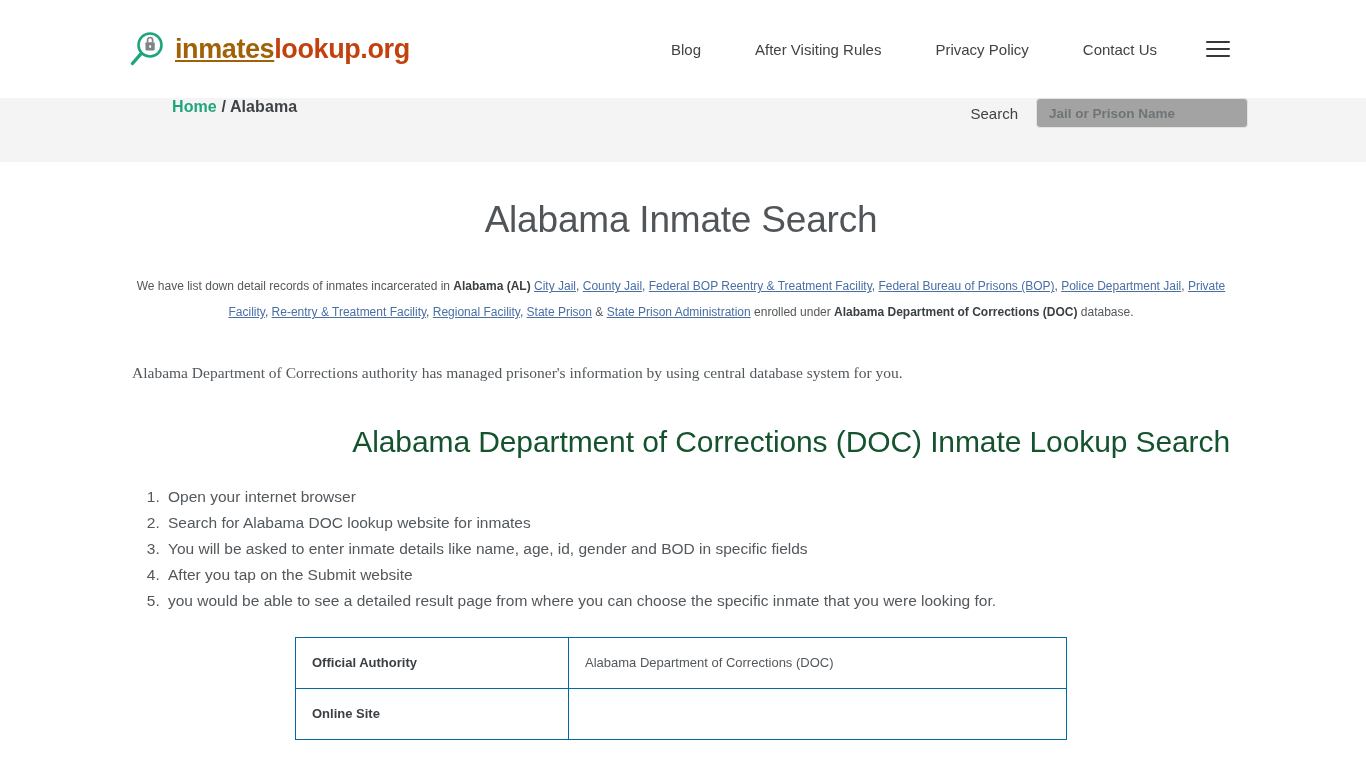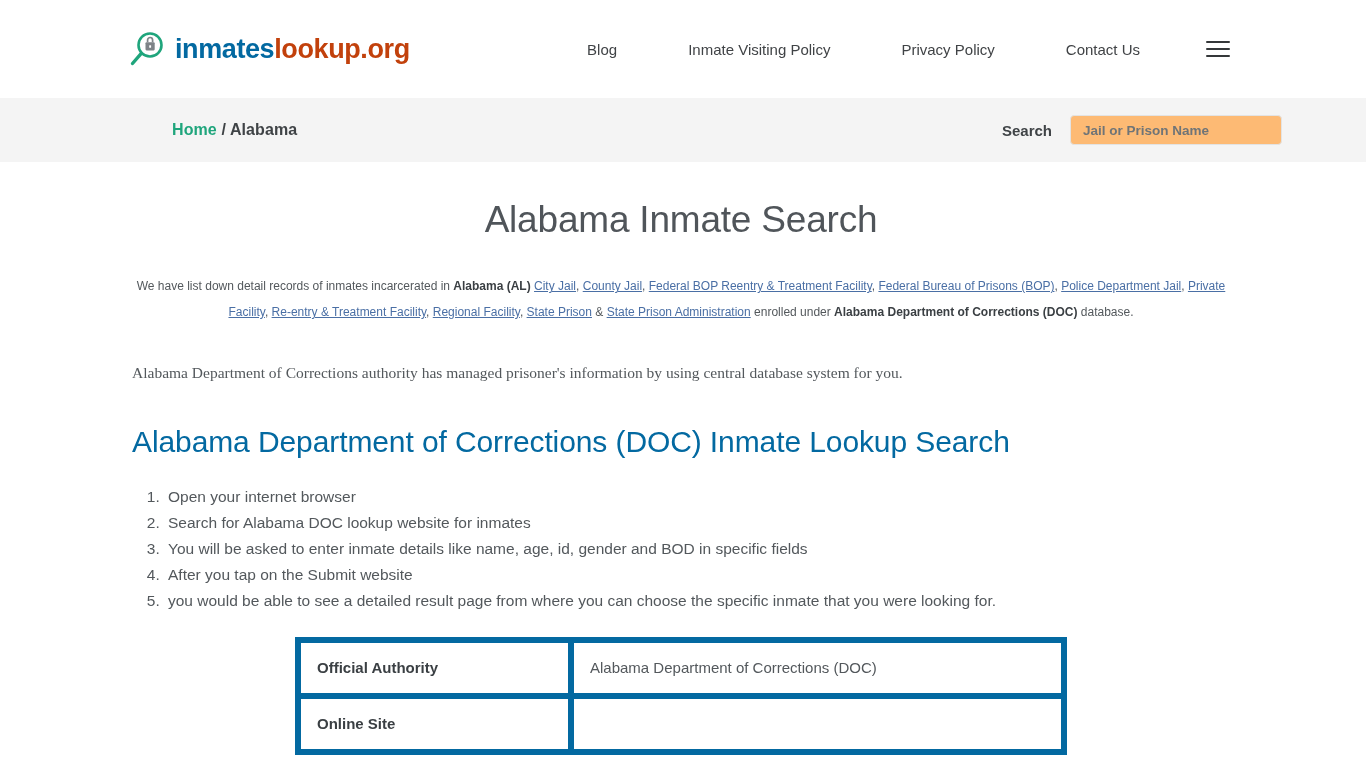--- a/index.html
+++ b/index.html
@@ -31,28 +31,28 @@
     cursor: pointer;
   }
   .logo-mark { width: 38px; height: 38px; display: block; flex: 0 0 auto; }
   .logo-text {
     font-size: 27px;
     font-weight: 700;
     letter-spacing: -0.4px;
     white-space: nowrap;
     line-height: 1;
   }
-  .logo-text .part-a { color: #0369a1; }
+  .logo-text .part-a { color: #a16207; text-decoration: underline; }
   .logo-text .part-b { color: #c2410c; }
 
   .main-nav {
     margin-left: auto;
     display: flex;
     align-items: center;
-    gap: 17px;
+    gap: 0;
   }
   .nav-item {
     color: #404346;
     font-size: 15px;
     text-decoration: none;
     padding: 8px 27px;
     white-space: nowrap;
     cursor: pointer;
     line-height: 1;
   }
@@ -72,22 +72,22 @@
     width: 100%;
     background: #35383a;
     border-radius: 1px;
   }
 
   
   .crumb-bar {
     height: 64px;
     background: #f4f4f4;
     display: flex;
-    align-items: center;
-    padding: 0 84px 0 172px;
+    align-items: flex-start;
+    padding: 0 118px 0 172px;
   }
   .breadcrumb {
     font-size: 16px;
     font-weight: 700;
     color: #3f4346;
     letter-spacing: 0.1px;
   }
   .breadcrumb .crumb-home {
     color: #1fa57c;
     text-decoration: none;
@@ -97,27 +97,27 @@
   .breadcrumb .crumb-current { color: #3f4346; }
 
   .search-wrap {
     margin-left: auto;
     display: flex;
     align-items: center;
     gap: 18px;
   }
   .search-label {
     font-size: 15px;
-    font-weight: 700;
+    font-weight: 400;
     color: #3f4346;
   }
   .search-input {
     width: 212px;
     height: 30px;
-    background: #fdba74;
+    background: #a3a3a3;
     border: 1px solid #e3e3e3;
     border-radius: 4px;
     padding: 0 12px;
     font-family: "Liberation Sans", sans-serif;
     font-size: 13.5px;
     font-weight: 700;
     color: #3f4346;
     outline: none;
   }
   .search-input::placeholder { color: #6f7477; font-weight: 700; opacity: 1; }
@@ -154,24 +154,25 @@
     font-size: 15.5px;
     line-height: 25px;
     color: #53585c;
     margin: 34px 0 0 0;
     font-family: Liberation Serif, serif;
   }
 
   .section-h2 {
     font-size: 30px;
     font-weight: 400;
-    color: #0369a1;
+    color: #14532d;
     margin: 38px 0 0 0;
     line-height: 1.25;
     letter-spacing: -0.1px;
+    text-align: right;
   }
 
   .step-list {
     margin: 24px 0 0 0;
     padding-left: 32px;
     color: #53585c;
     font-size: 15.5px;
     line-height: 25.8px;
   }
   .step-list li { padding-left: 4px; }
@@ -184,23 +185,23 @@
   }
 
   
   .info-table {
     border-collapse: collapse;
     margin: 24px auto 0 auto;
     width: 772px;
     table-layout: fixed;
   }
   .info-table td {
-    border: 6px solid #0369a1;
+    border: 1px solid #0369a1;
     padding: 14px 16px;
-    font-size: 15px;
+    font-size: 13px;
     color: #53585c;
     line-height: 22px;
     vertical-align: middle;
   }
   .info-table td.k {
     width: 273px;
     font-weight: 700;
     color: #3a3f43;
   }
 </style>
@@ -216,21 +217,21 @@
         <rect x="17.5" y="12.2" width="9.2" height="8.2" rx="1.1" fill="#7d8387"></rect>
         <path d="M19.6 12.2 v-2.2 a2.5 2.5 0 0 1 5 0 v2.2" fill="none" stroke="#7d8387" stroke-width="1.7"></path>
         <rect x="21.2" y="15.2" width="1.9" height="2.6" rx="0.5" fill="#ffffff"></rect>
       </svg>
     </span>
     <span class="logo-text"><span class="part-a">inmates</span><span class="part-b">lookup.org</span></span>
   </a>
 
   <nav class="main-nav">
     <a class="nav-item" href="#">Blog</a>
-    <a class="nav-item" href="#">Inmate Visiting Policy</a>
+    <a class="nav-item" href="#">After Visiting Rules</a>
     <a class="nav-item" href="#">Privacy Policy</a>
     <a class="nav-item" href="#">Contact Us</a>
     <div class="hamburger">
       <span></span>
         <span></span>
         <span></span>
     </div>
   </nav>
 </header>
 

